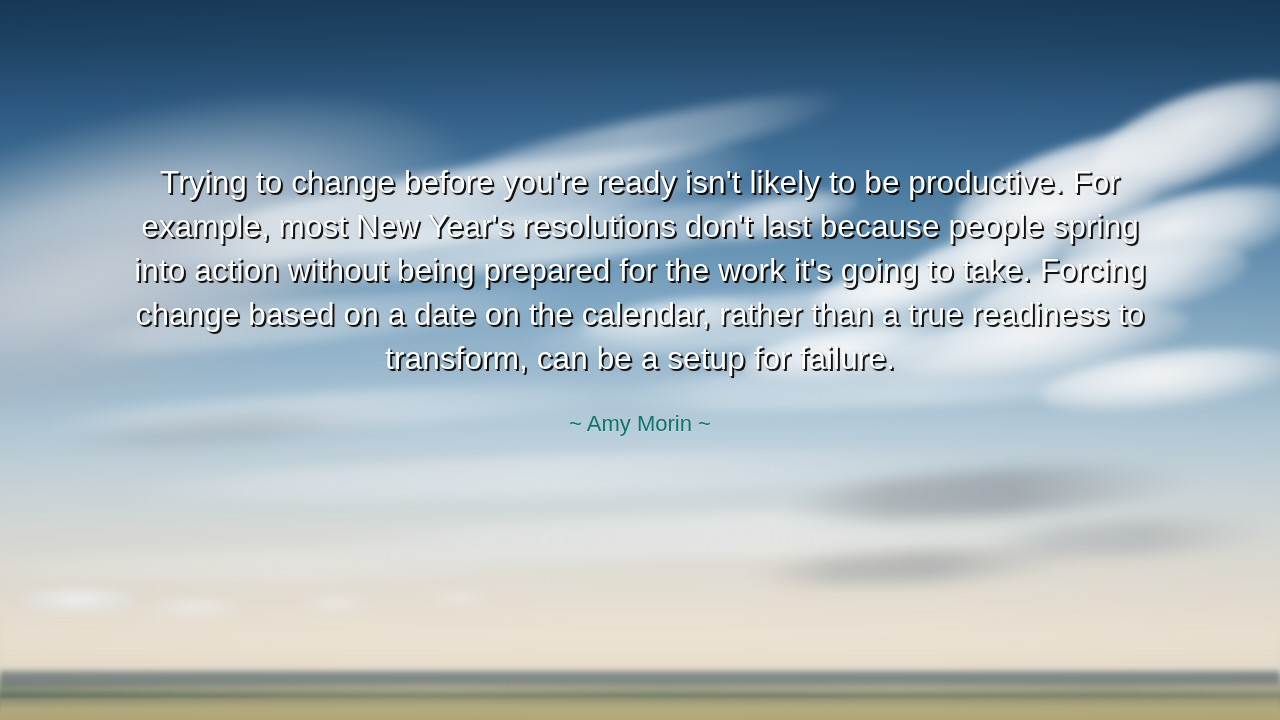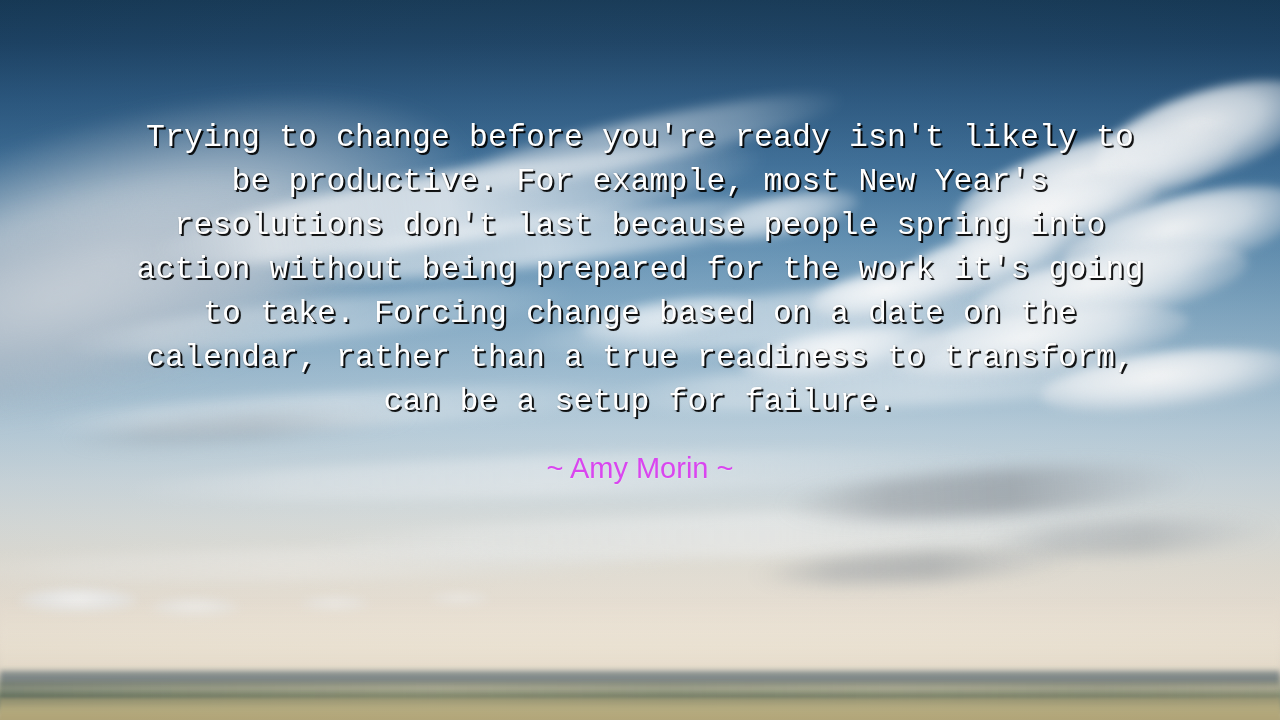--- a/index.html
+++ b/index.html
@@ -241,36 +241,36 @@
   }
 
   .quote-block {
     width: 1040px;
     text-align: center;
   }
 
   .quote-text {
     margin: 0;
     color: #ffffff;
-    font-family: Liberation Mono, monospace;
+    font-family: Liberation Sans, sans-serif;
     font-size: 31.5px;
     line-height: 44px;
     font-weight: 400;
     letter-spacing: 0.1px;
     text-shadow:
       2px 2px 0 rgba(0,0,0,0.88),
       1px 1px 2px rgba(0,0,0,0.6);
     white-space: pre-line;
   }
 
   .attribution {
     margin: 24px 0 0 0;
-    color: #d946ef;
+    color: #0f766e;
     font-family: "Liberation Sans", sans-serif;
-    font-size: 29px;
+    font-size: 22px;
     line-height: 40px;
     font-weight: 400;
     text-shadow: 0 1px 1px rgba(255,255,255,0.25);
   }
 
   
   .text-group {
     transform: translateY(-58px);
     display: flex;
     flex-direction: column;

